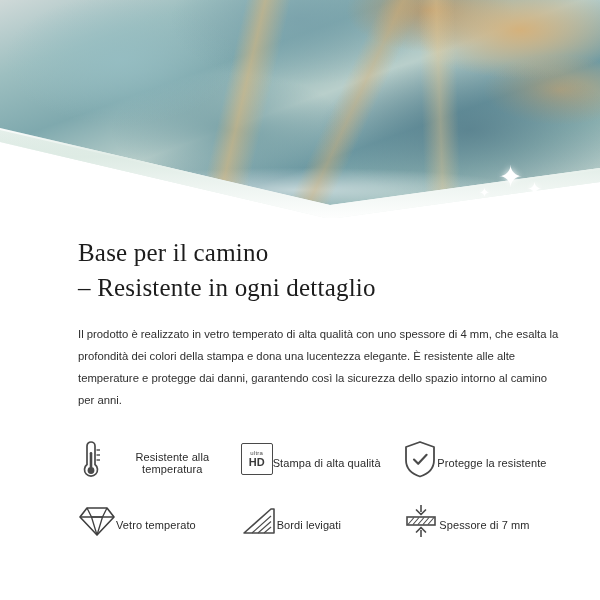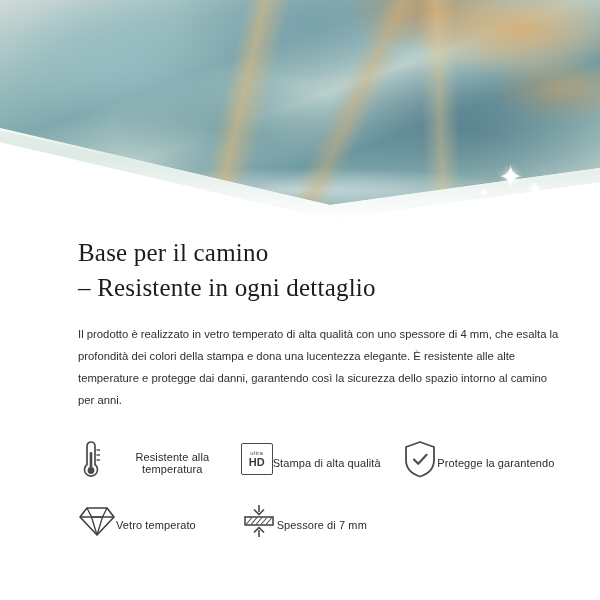--- a/index.html
+++ b/index.html
@@ -211,36 +211,47 @@
         <div class="feature-label">Stampa di alta qualità</div>
       </div>
 
       <div class="feature">
         <div class="feature-icon">
           <svg width="34" height="40" viewBox="0 0 34 40">
             <path d="M17 3 L31 8 v13 c0 8.5 -6.2 14 -14 16.5 C9.2 35 3 29.5 3 21 V8 z" fill="none" stroke="#4a4a4a" stroke-width="1.8" stroke-linejoin="round"></path>
             <path d="M11 20.5 l4.2 4.3 L23.6 15.8" fill="none" stroke="#4a4a4a" stroke-width="2.1" stroke-linecap="round" stroke-linejoin="round"></path>
           </svg>
         </div>
-        <div class="feature-label">Protegge la garantendo</div>
+        <div class="feature-label">Protegge la resistente</div>
       </div>
 
       <div class="feature">
         <div class="feature-icon">
           <svg width="38" height="34" viewBox="0 0 38 34">
             <path d="M9 4 H29 L36 13 L19 31 L2 13 Z" fill="none" stroke="#3f3f3f" stroke-width="1.6" stroke-linejoin="round"></path>
             <path d="M2 13 H36" stroke="#3f3f3f" stroke-width="1.3"></path>
             <path d="M9 4 L13.5 13 L19 31" fill="none" stroke="#3f3f3f" stroke-width="1.3"></path>
             <path d="M29 4 L24.5 13 L19 31" fill="none" stroke="#3f3f3f" stroke-width="1.3"></path>
             <path d="M13.5 13 H24.5" stroke="#3f3f3f" stroke-width="1.3"></path>
           </svg>
         </div>
         <div class="feature-label">Vetro temperato</div>
       </div>
 
+      <div class="feature">
+        <div class="feature-icon">
+          <svg width="36" height="30" viewBox="0 0 36 30">
+            <path d="M3 27 L30 3 L33 3 L33 27 Z" fill="none" stroke="#4a4a4a" stroke-width="1.6" stroke-linejoin="round"></path>
+            <line x1="11" y1="27" x2="30" y2="10" stroke="#4a4a4a" stroke-width="1.1"></line>
+            <line x1="17" y1="27" x2="30" y2="15.5" stroke="#4a4a4a" stroke-width="1.1"></line>
+            <line x1="23" y1="27" x2="30" y2="21" stroke="#4a4a4a" stroke-width="1.1"></line>
+          </svg>
+        </div>
+        <div class="feature-label">Bordi levigati</div>
+      </div>
 
       <div class="feature">
         <div class="feature-icon">
           <svg width="36" height="36" viewBox="0 0 36 36">
             <path d="M18 2 V9" stroke="#4a4a4a" stroke-width="1.6"></path>
             <path d="M13.5 7 L18 11.5 L22.5 7" fill="none" stroke="#4a4a4a" stroke-width="1.7" stroke-linecap="round" stroke-linejoin="round"></path>
             <rect x="4" y="14" width="28" height="8" fill="none" stroke="#4a4a4a" stroke-width="1.6"></rect>
             <line x1="5" y1="21.5" x2="11" y2="14.5" stroke="#4a4a4a" stroke-width="1.1"></line>
             <line x1="10" y1="21.5" x2="16" y2="14.5" stroke="#4a4a4a" stroke-width="1.1"></line>
             <line x1="15" y1="21.5" x2="21" y2="14.5" stroke="#4a4a4a" stroke-width="1.1"></line>

